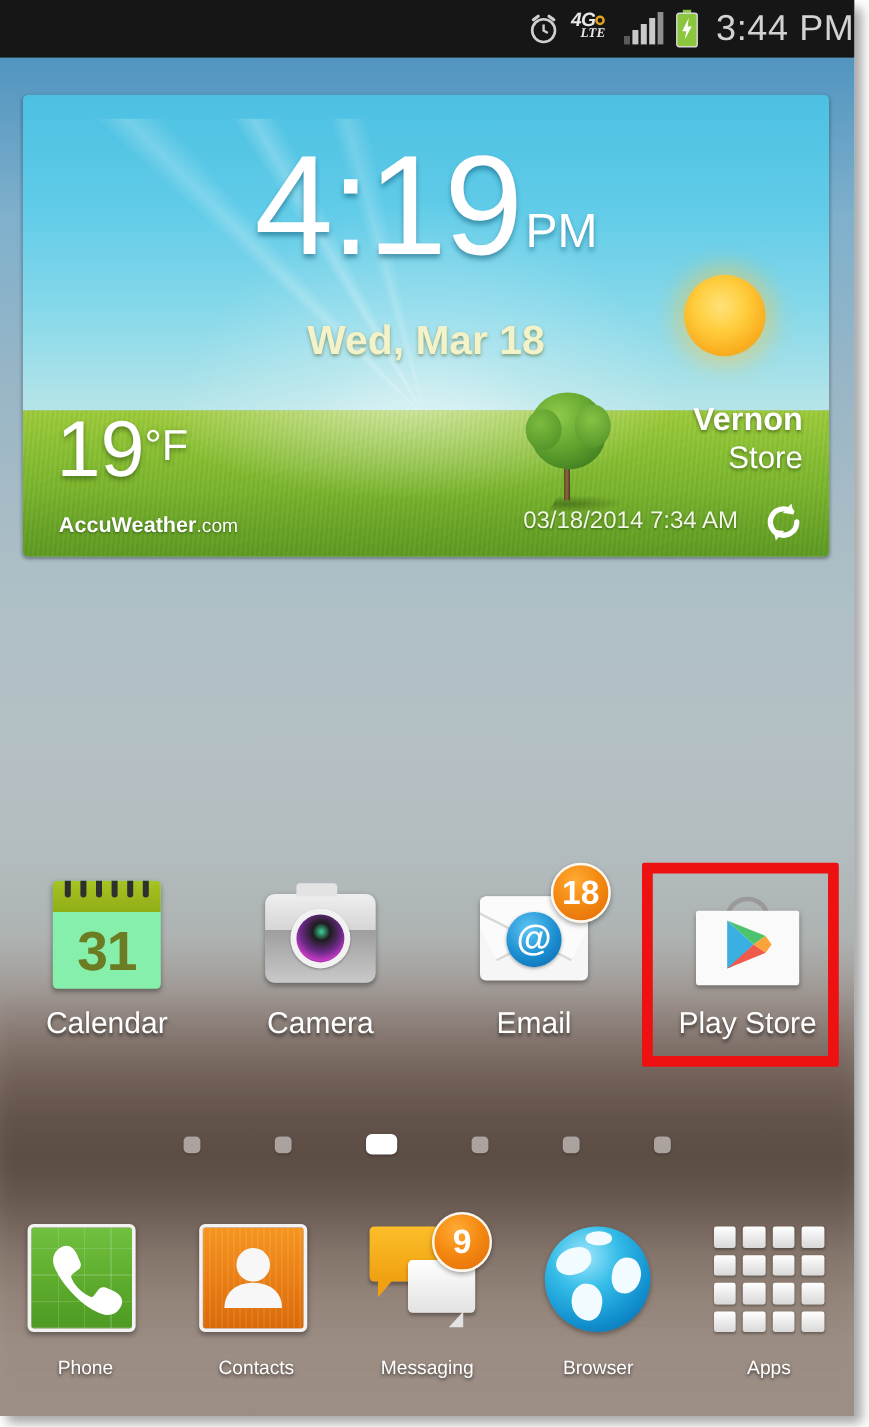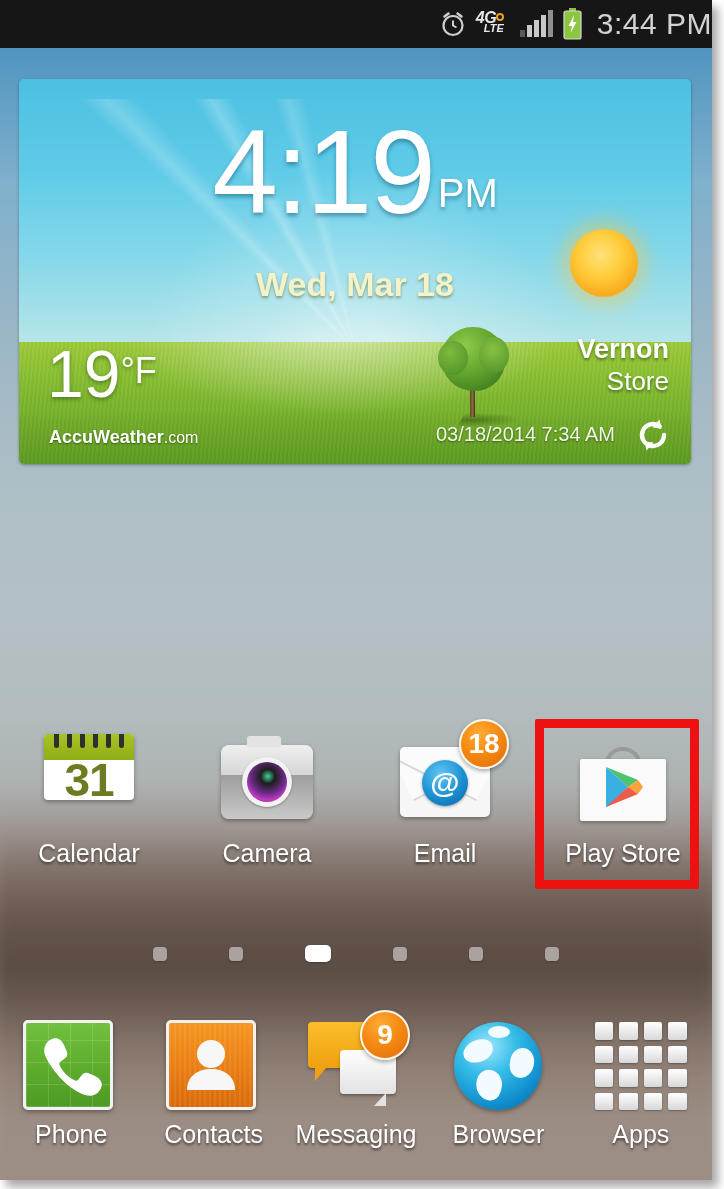--- a/index.html
+++ b/index.html
@@ -71,21 +71,21 @@
   .lte-4g {
     position:absolute; left:0; top:-1px; color:#e8e8e8;
     font-size:16px; font-weight:bold; font-style:italic; letter-spacing:-.5px;
   }
   .lte-dot {
     position:absolute; left:20px; top:3px; width:8px; height:8px;
     border:2px solid #e8a21f; border-radius:50%;
   }
   .lte-txt {
     position:absolute; left:8px; top:12px; color:#e8e8e8;
-    font-size:11px; font-weight:bold; font-style:italic;
+    font-size:11px; font-weight:bold; font-style:italic;font-family:Liberation Serif, serif;
   }
 
   
   #widget {
     position:absolute; left:19px; top:79px;
     width:672px; height:385px;
     border-radius:5px; overflow:hidden;
     box-shadow:0 1px 3px rgba(0,0,0,.35);
     z-index:20;
   }
@@ -211,21 +211,21 @@
     position:absolute; top:-12px; right:-16px;
     min-width:50px; height:50px; border-radius:50%;
     background:radial-gradient(circle at 40% 28%, #ffab34 0%, #f58a12 45%, #e06b07 100%);
     border:2px solid #fff7ec;
     color:#ffffff; font-size:28px; font-weight:bold;
     display:flex; align-items:center; justify-content:center;
     box-shadow:0 2px 4px rgba(0,0,0,.35);
   }
 
   
-  .ic-cal { width:90px; height:66px; margin:3px auto 0; border-radius:4px; background:#ffffff; box-shadow:0 2px 4px rgba(0,0,0,.35); overflow:hidden; position:relative; }
+  .ic-cal { width:90px; height:90px; margin:3px auto 0; border-radius:4px; background:#86efac; box-shadow:0 2px 4px rgba(0,0,0,.35); overflow:hidden; position:relative; }
   .ic-cal .hdr { height:26px; background:linear-gradient(to bottom,#a7c324,#8fae16); }
   .ic-cal .rings { position:absolute; top:-4px; left:0; right:0; height:20px; display:flex; justify-content:space-around; padding:0 6px; }
   .ic-cal .rings i { display:block; width:5px; height:18px; background:#2f2f2f; border-radius:3px; }
   .ic-cal .num { position:absolute; left:0; right:0; top:26px; bottom:0; display:flex; align-items:center; justify-content:center;
                  color:#6c7c22; font-size:46px; font-weight:bold; letter-spacing:-1px; }
 
   
   .ic-cam { width:92px; height:74px; margin:14px auto 0; border-radius:8px; position:relative;
             background:linear-gradient(to bottom,#efefef 0%,#d6d6d6 40%,#9e9e9e 41%,#c9c9c9 100%);
             box-shadow:0 2px 4px rgba(0,0,0,.35); }
@@ -270,21 +270,21 @@
   #dots .dot { width:14px; height:14px; border-radius:4px; background:rgba(255,255,255,.48); box-shadow:0 1px 2px rgba(0,0,0,.25); }
   #dots .dot.active { width:26px; height:17px; border-radius:5px; background:#ffffff; }
 
   
   #dock {
     position:absolute; left:0; top:1014px; width:712px; height:166px;
     display:flex; z-index:25;
   }
   .dapp { flex:1; display:flex; flex-direction:column; align-items:center; }
   .dapp .dbox { position:relative; width:96px; height:92px; margin-top:6px; }
-  .dapp .dlbl { margin-top:8px; color:#ffffff; font-size:25px; text-shadow:0 2px 3px rgba(0,0,0,.6); white-space:nowrap; }
+  .dapp .dlbl { margin-top:20px; color:#ffffff; font-size:16px; text-shadow:0 2px 3px rgba(0,0,0,.6); white-space:nowrap; }
 
   .ic-phone { width:90px; height:90px; border-radius:5px; position:relative; overflow:hidden;
               background:linear-gradient(to bottom,#72c040 0%,#5fae2e 48%,#4e9a24 100%);
               border:3px solid #f2f2f2; box-shadow:0 2px 4px rgba(0,0,0,.35); }
   .ic-phone .grid { position:absolute; inset:0;
               background:repeating-linear-gradient(0deg, rgba(255,255,255,.14) 0 1px, transparent 1px 22px),
                          repeating-linear-gradient(90deg, rgba(255,255,255,.14) 0 1px, transparent 1px 22px); }
 
   .ic-contacts { width:90px; height:90px; border-radius:5px; position:relative; overflow:hidden;
               background:linear-gradient(to bottom,#f5951f 0%,#ea7f14 50%,#d96a09 100%);

